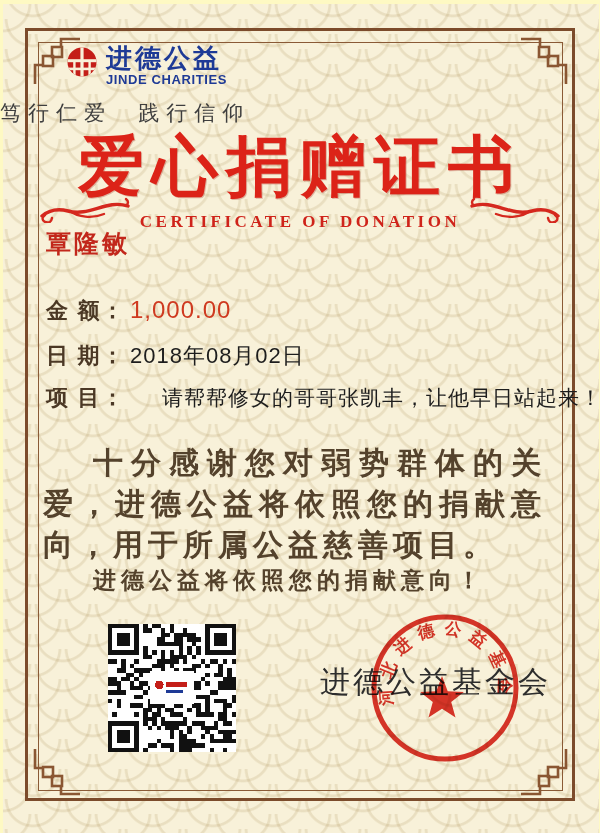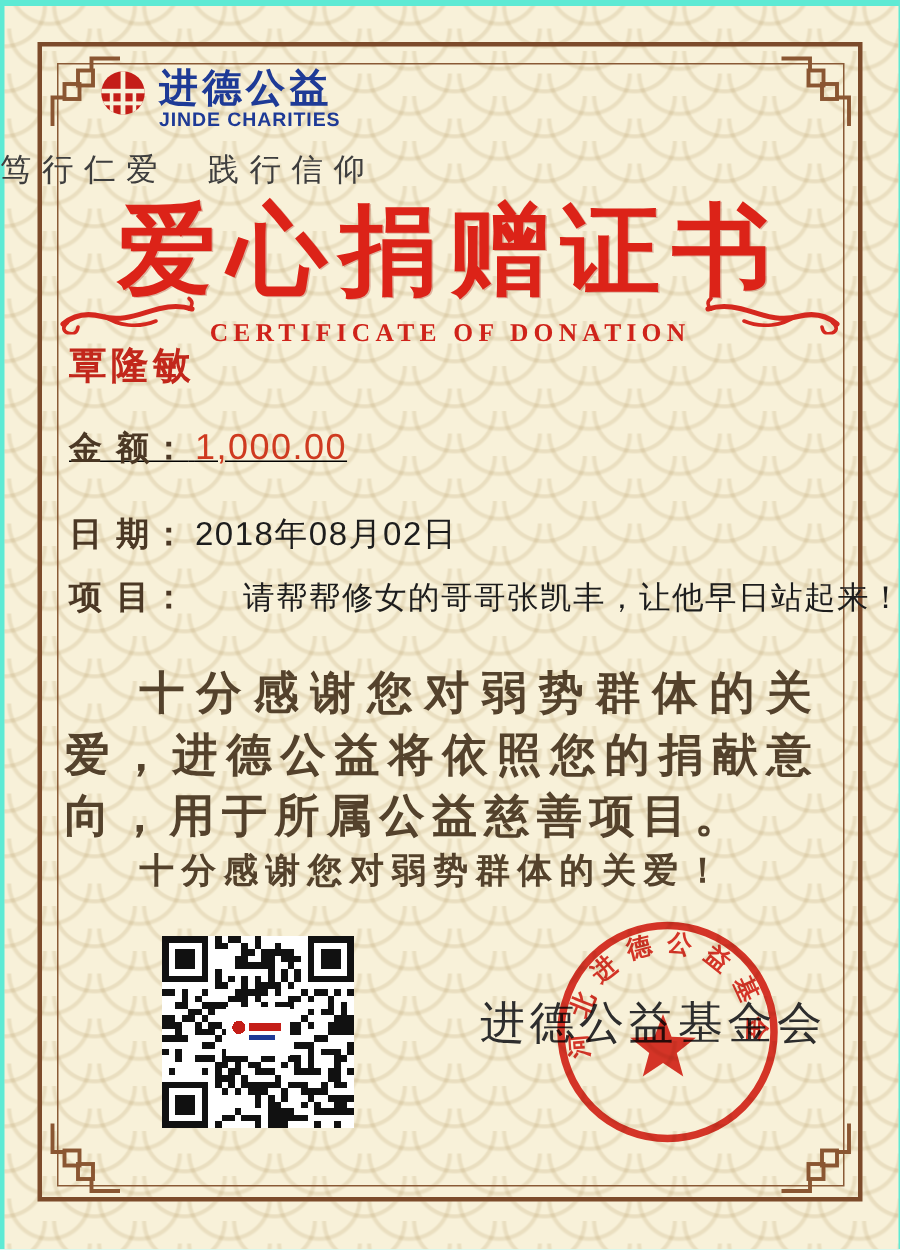--- a/index.html
+++ b/index.html
@@ -1,16 +1,16 @@
 <!DOCTYPE html>
 <html><head>
 <meta charset="utf-8">
 <style>
   html,body{margin:0;padding:0;background:#ffffff;}
-  .page{position:relative;width:600px;height:833px;background:#5eead4;overflow:hidden;
+  .page{position:relative;width:600px;height:833px;background:#fef9c3;overflow:hidden;
         font-family:"Liberation Sans","DejaVu Sans",sans-serif;}
   .paper{position:absolute;left:3px;top:4px;right:1px;bottom:0;
          background-color:#f8f1d9;
          background-image:
            radial-gradient(circle 30px at 50% 0px, rgba(0,0,0,0) 25px, rgba(176,148,92,.20) 26px, rgba(176,148,92,.20) 27.5px, rgba(0,0,0,0) 29px),
            radial-gradient(circle 30px at 50% 0px, rgba(0,0,0,0) 25px, rgba(176,148,92,.20) 26px, rgba(176,148,92,.20) 27.5px, rgba(0,0,0,0) 29px);
          background-size:60px 30px,60px 30px;
          background-position:0 15px,30px 0;}
   .border-thick{position:absolute;left:25px;top:28px;right:25px;bottom:32px;
                 border:3px solid #7c4b2b;}
@@ -39,21 +39,21 @@
   .cert-en{font-family:"Liberation Serif","DejaVu Serif",serif;
            font-size:17px;font-weight:bold;color:#cf231a;letter-spacing:3.5px;margin-top:24px;}
 
   .donor-name{position:absolute;left:46px;top:227px;
               font-size:25px;font-weight:bold;color:#c2271b;letter-spacing:3px;}
 
   .field{position:absolute;left:46px;white-space:nowrap;}
   .field-label{font-family:"Liberation Serif","DejaVu Serif",serif;
                font-size:22px;font-weight:bold;color:#4b3825;letter-spacing:2px;}
   .field-value{font-size:22px;color:#1d1d1d;letter-spacing:1px;}
-  .field.amount{top:284px;text-decoration:underline;}
+  .field.amount{top:296px;}
   .field.amount .field-value{color:#cf3a20;font-size:24px;letter-spacing:1px;}
   .field.date{top:341px;}
   .field.project{top:383px;}
   .field.project .field-value{font-size:21px;margin-left:32px;}
 
   .body-text{position:absolute;left:43px;top:442px;width:503px;
              font-family:Liberation Sans, sans-serif;
              font-size:30px;color:#54422c;letter-spacing:5px;line-height:41px;
              text-align:justify;text-indent:50px;font-weight:bold;}
   .thanks-text{position:absolute;left:43px;top:565px;width:503px;
@@ -167,21 +167,21 @@
   <div class="field date">
     <span class="field-label">日 期：</span>
     <span class="field-value">2018年08月02日</span>
   </div>
   <div class="field project">
     <span class="field-label">项 目：</span>
     <span class="field-value">请帮帮修女的哥哥张凯丰，让他早日站起来！</span>
   </div>
 
   <div class="body-text">十分感谢您对弱势群体的关爱，进德公益将依照您的捐献意向，用于所属公益慈善项目。</div>
-  <div class="thanks-text">十分感谢您对弱势群体的关爱！</div>
+  <div class="thanks-text">进德公益将依照您的捐献意向！</div>
 
   <svg class="qr" id="qr" viewBox="0 0 29 29" shape-rendering="crispEdges">
       <rect x="-1" y="-1" width="31" height="31" fill="#ffffff"></rect>
       <rect x="8" y="0" width="1" height="1" fill="#111"></rect>
       <rect x="10" y="0" width="1" height="1" fill="#111"></rect>
       <rect x="11" y="0" width="1" height="1" fill="#111"></rect>
       <rect x="14" y="0" width="1" height="1" fill="#111"></rect>
       <rect x="8" y="1" width="1" height="1" fill="#111"></rect>
       <rect x="9" y="1" width="1" height="1" fill="#111"></rect>
       <rect x="12" y="1" width="1" height="1" fill="#111"></rect>

